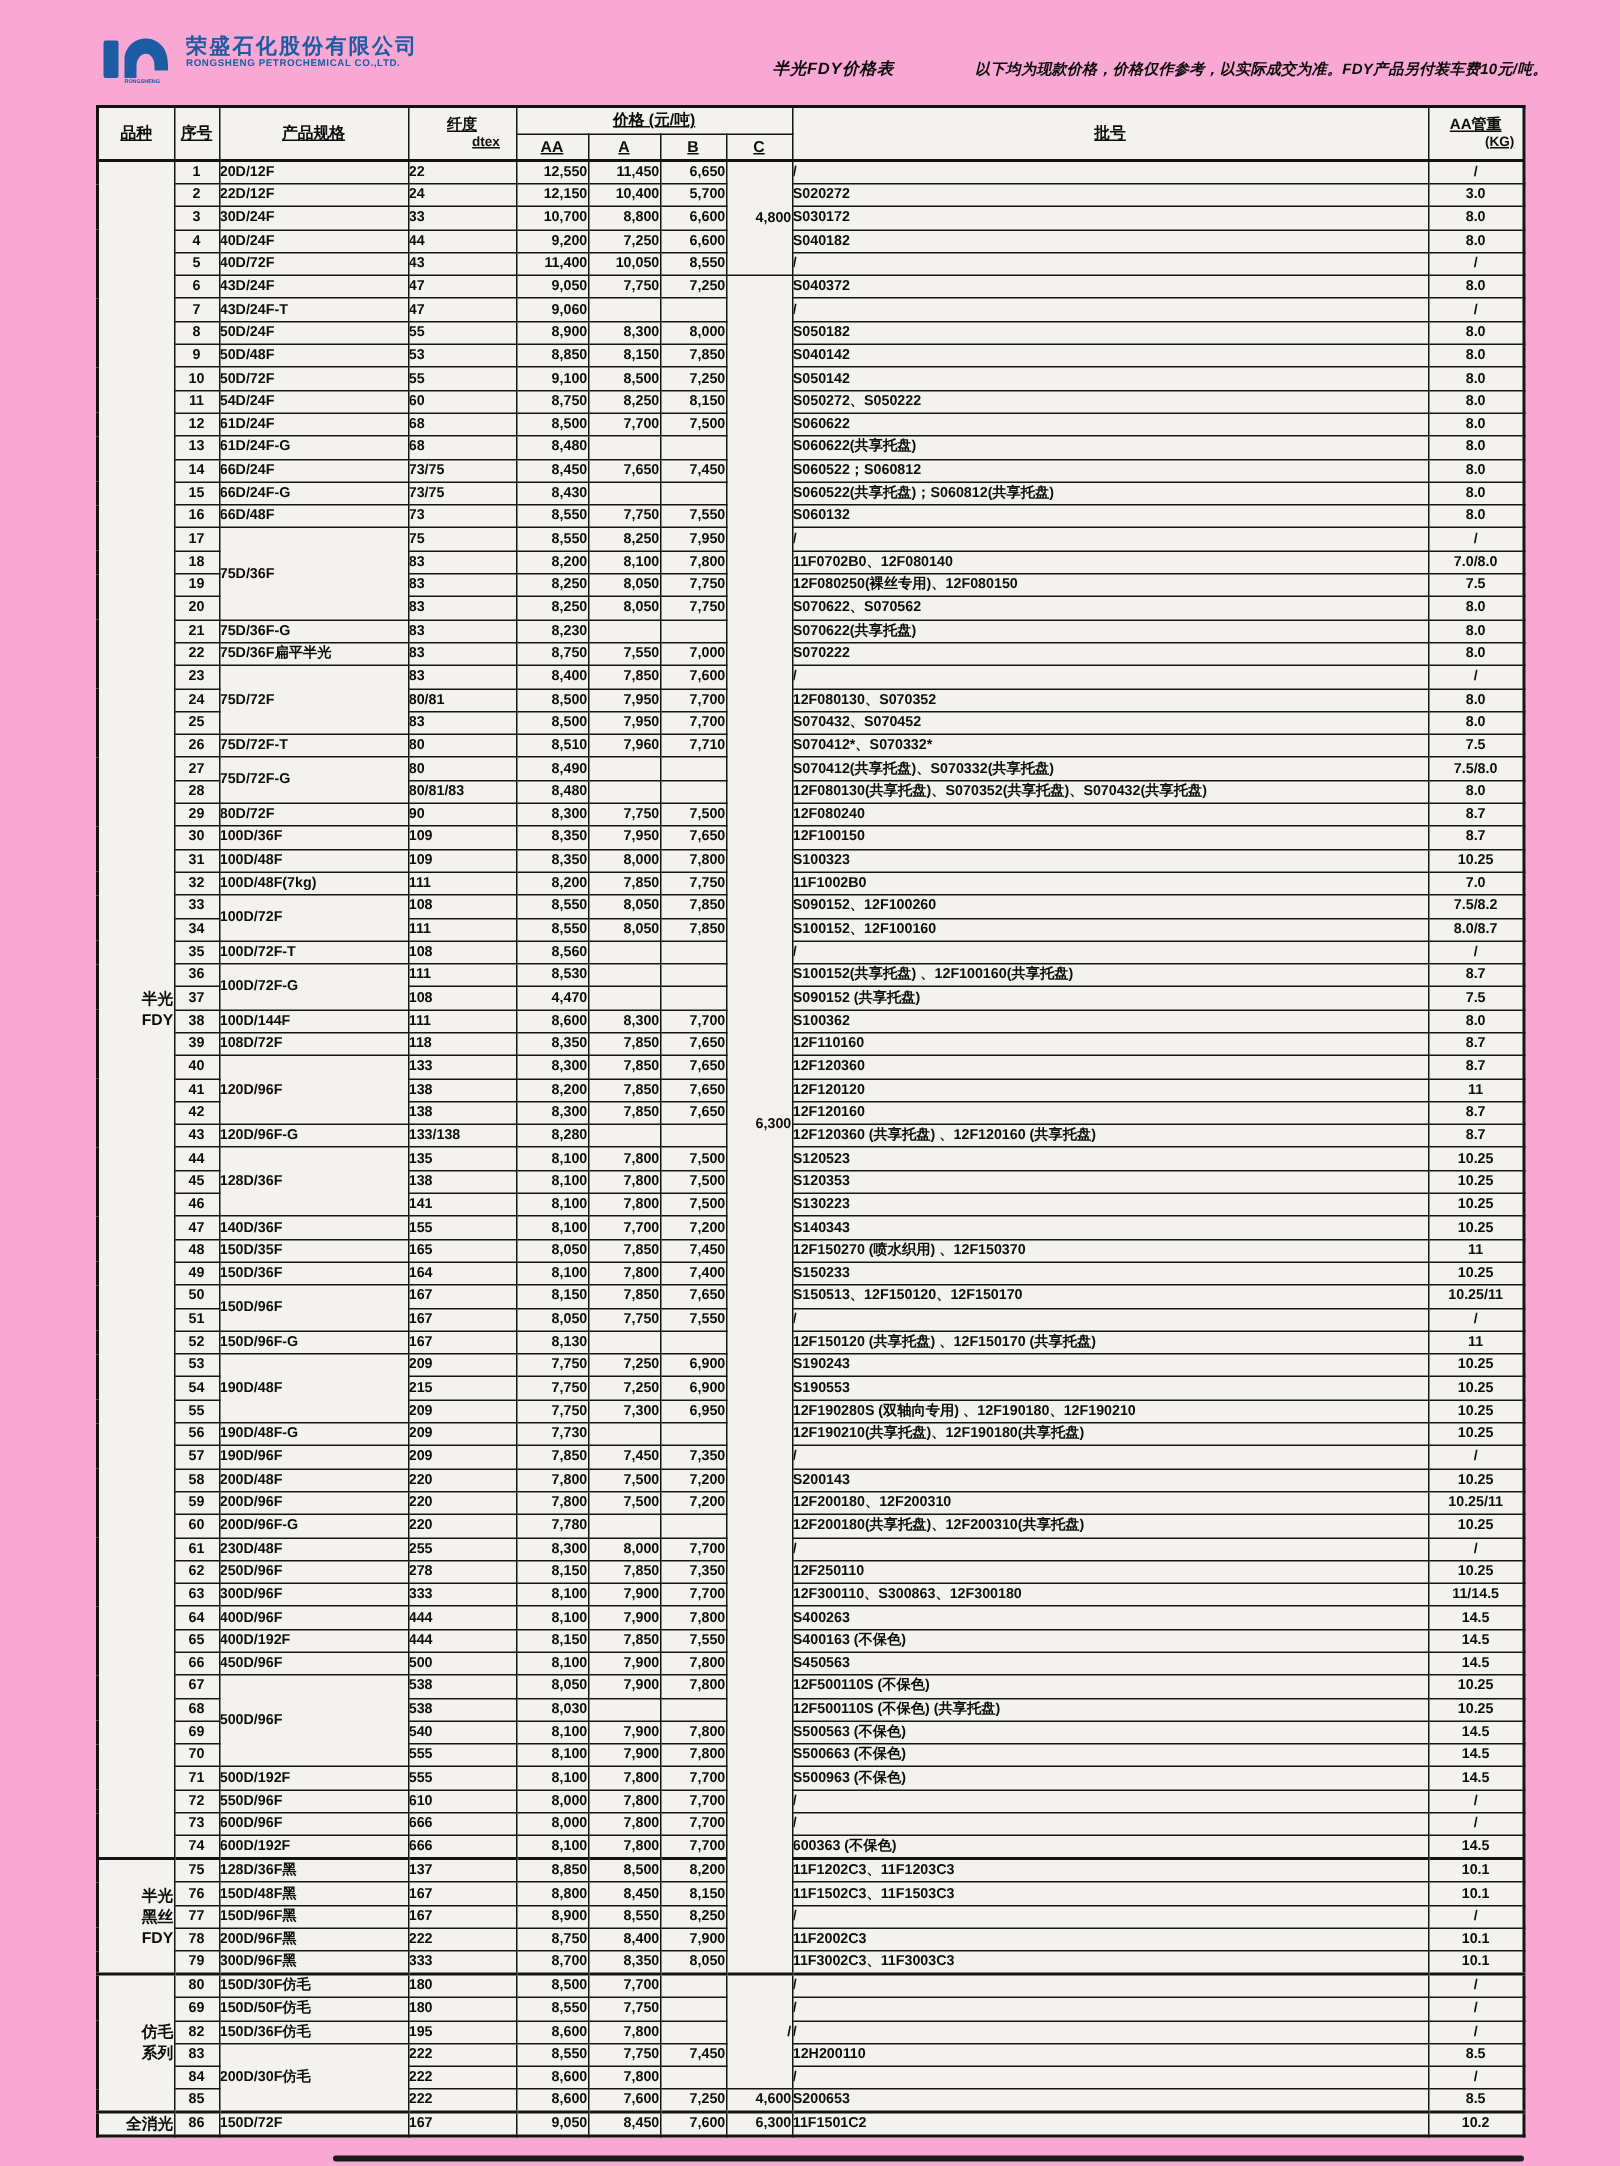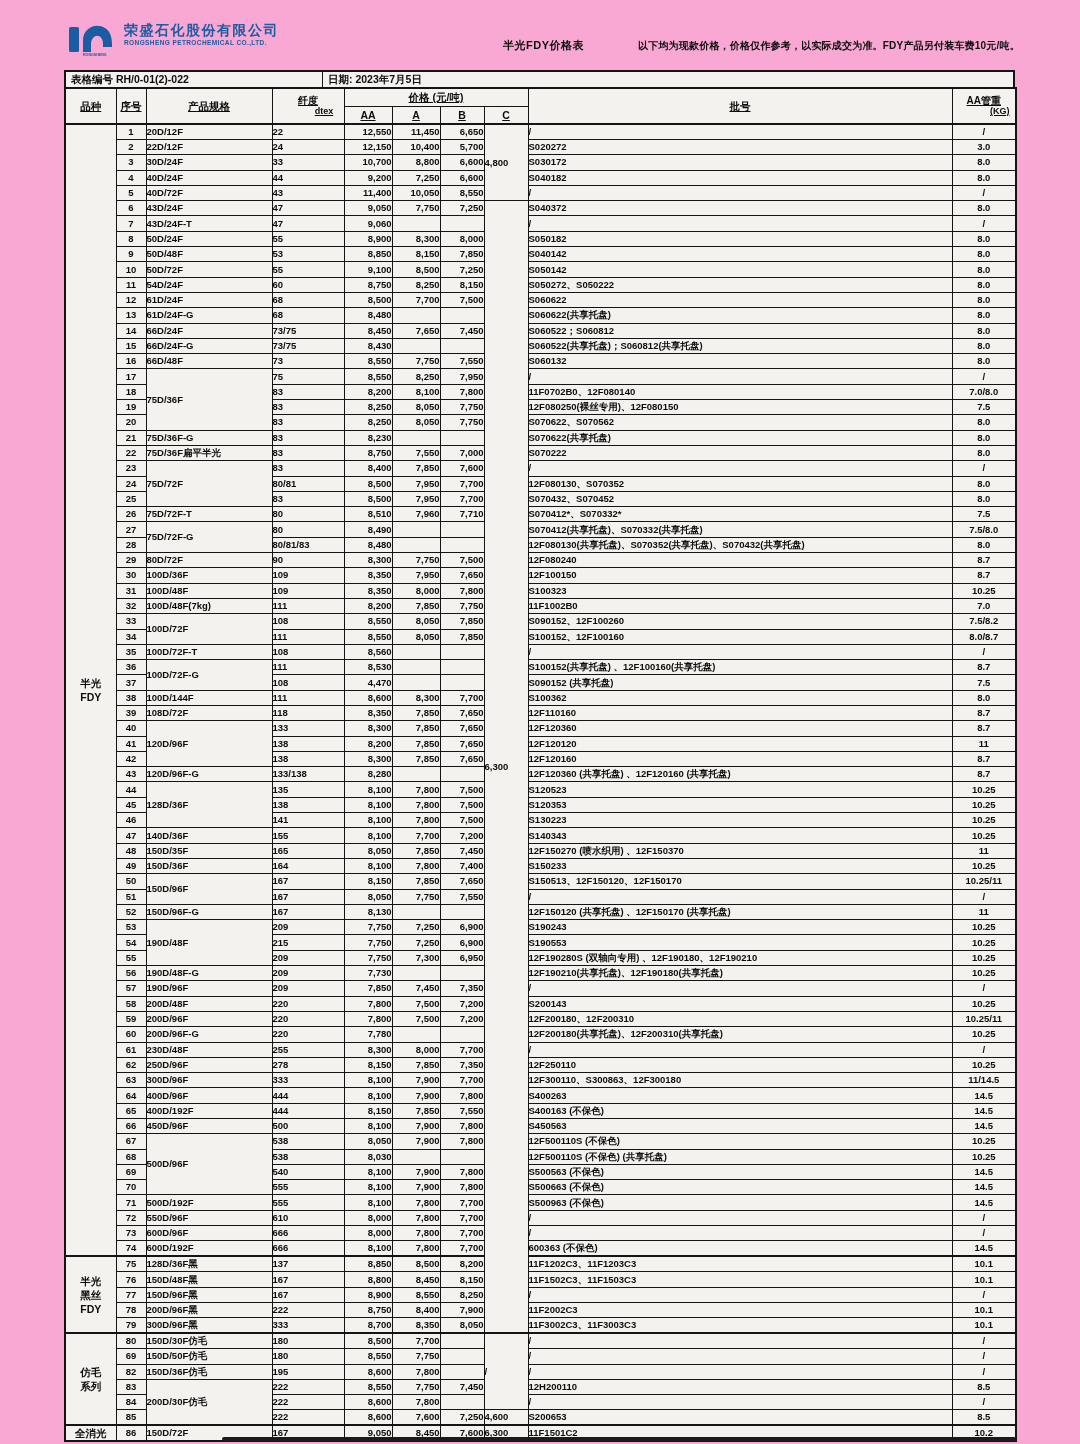--- a/index.html
+++ b/index.html
@@ -13,21 +13,21 @@
   }
   .page { position:relative; width:1080px; height:1444px; background:#f9a8d4; overflow:hidden; }
 
   
   .brand { position:absolute; left:68px; top:20px; display:flex; align-items:flex-start; }
   .brand svg { display:block; }
   .brand-text { margin-left:10px; padding-top:2px; }
   .company-cn { font-size:14px; letter-spacing:1.5px; color:#1c5ca3; line-height:16px; }
   .company-en { font-size:6.5px; letter-spacing:0.4px; color:#1c5ca3; line-height:9px; }
 
-  .titleline { position:absolute; left:503px; top:38px; width:500px; display:flex; align-items:baseline; }
+  .titleline { position:absolute; left:515px; top:38px; width:500px; display:flex; align-items:baseline;font-style:italic; }
   .doc-title { font-size:11px; letter-spacing:0.5px; white-space:nowrap; }
   .doc-note  { font-size:10px; letter-spacing:0.2px; margin-left:54px; white-space:nowrap; }
 
   
   .table-wrap { position:absolute; left:64px; top:70px; width:951px; }
 
   .info-row { display:flex; border:2px solid #141414; border-bottom:none; background:#f3f2ee; height:17px; box-sizing:border-box; }
   .info-left  { width:257px; border-right:1px solid #141414; box-sizing:border-box; font-size:10.5px; line-height:15px; padding-left:5px; white-space:nowrap; overflow:hidden; }
   .info-right { flex:1; font-size:10.5px; line-height:15px; padding-left:5px; white-space:nowrap; overflow:hidden; }
 
@@ -43,26 +43,26 @@
   }
   thead th { font-size:10.5px; text-align:center; height:17px; line-height:15px; }
   thead tr.sub th { height:16px; }
   thead { border-bottom:2px solid #141414;text-decoration:underline; }
   .two-line { line-height:10px; font-size:10px; }
   .two-line .l2 { font-size:9px;margin-left:32px; }
 
   tbody tr { height:15.3px; }
   tbody td { font-size:9.5px; line-height:14px; }
 
-  td.variety { text-align:center; font-size:10.5px; line-height:14px; }
+  td.variety { text-align:right; font-size:10.5px; line-height:14px; }
   td.no      { text-align:center; }
   td.spec    { text-align:left; padding-left:4px; }
   td.dtex    { text-align:left; padding-left:4px; }
   td.num     { text-align:right; padding-right:6px; }
-  td.cnum    { text-align:left; padding-right:3px;margin-top:40px; }
+  td.cnum    { text-align:right; padding-right:3px;margin-top:40px; }
   td.batch   { text-align:left; padding-left:5px; }
   td.wt      { text-align:center; }
 
   tr.sec > td { border-top:2px solid #141414; }
 
   .bottom-bar { position:absolute; left:222px; top:1437px; width:794px; height:4px; background:#1b1b1b; border-radius:2px; }
 </style>
 </head>
 <body>
 
@@ -81,24 +81,20 @@
       <div class="company-en">RONGSHENG PETROCHEMICAL CO.,LTD.</div>
     </div>
   </div>
 
   <div class="titleline">
     <span class="doc-title">半光FDY价格表</span>
     <span class="doc-note">以下均为现款价格，价格仅作参考，以实际成交为准。FDY产品另付装车费10元/吨。</span>
   </div>
 
   <div class="table-wrap">
-    <div class="info-row">
-      <div class="info-left">表格编号 RH/0-01(2)-022</div>
-      <div class="info-right">日期: 2023年7月5日</div>
-    </div>
 
     <table class="price">
       <colgroup>
         <col style="width:51px">
           <col style="width:30px">
           <col style="width:126px">
           <col style="width:72px">
         <col style="width:48px">
           <col style="width:48px">
           <col style="width:44px">

